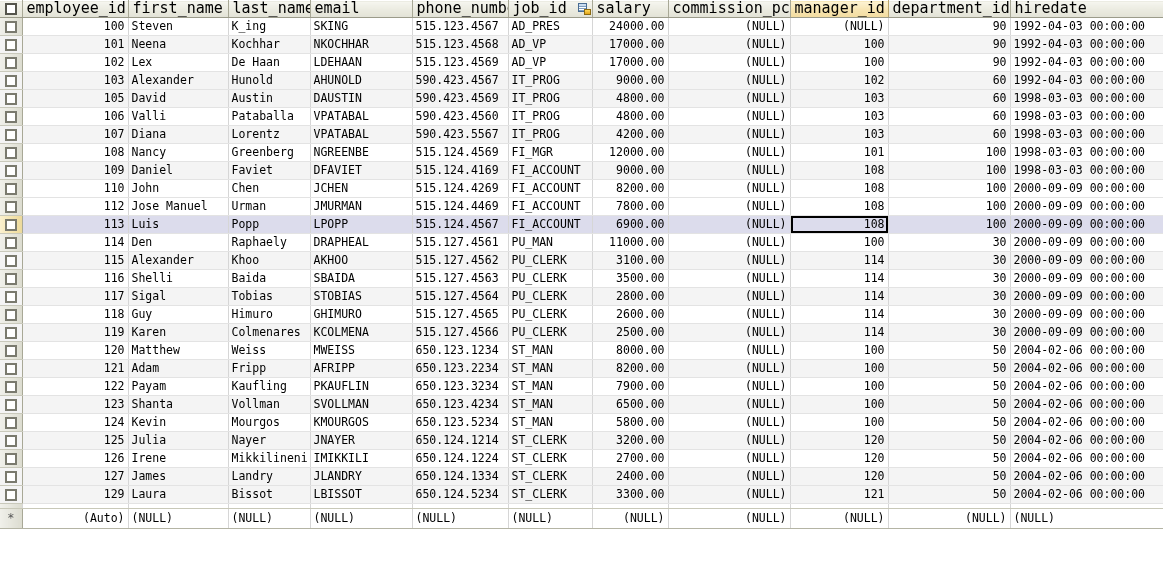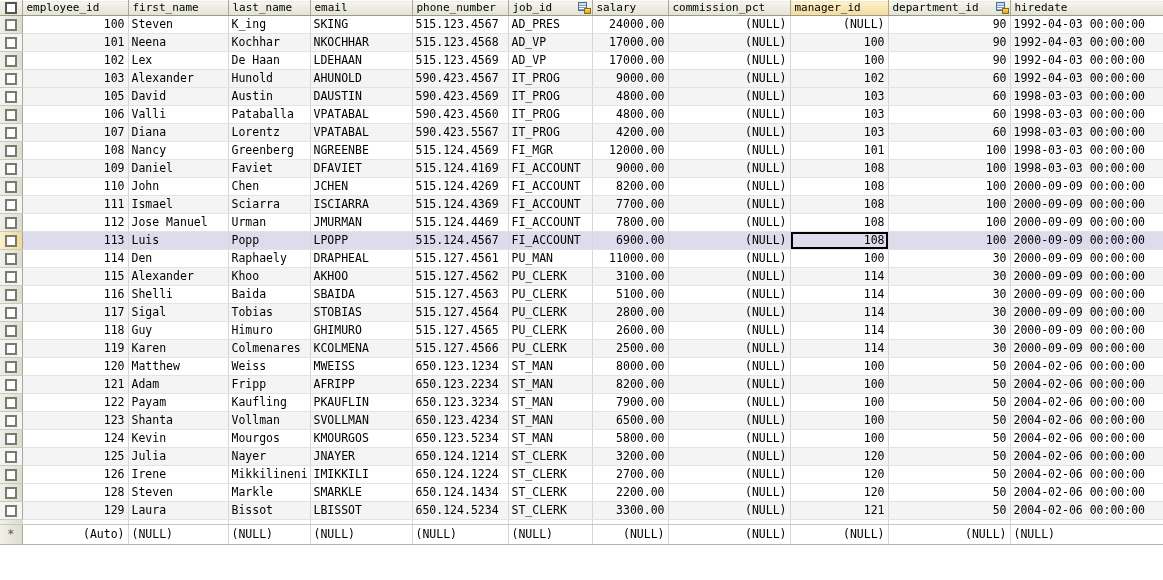--- a/index.html
+++ b/index.html
@@ -26,21 +26,21 @@
   
   thead th {
     height: 15px;
     padding: 0 2px 1px 4px;
     background: linear-gradient(to bottom, #f6f6f0 0%, #ececE2 45%, #e2e2d6 100%);
     border-right: 1px solid #a8a896;
     border-bottom: 1px solid #9b9b8a;
     border-top: 1px solid #ffffff;
     color: #000000;
     font-weight: normal;
-    font-size: 11px;
+    font-size: 15px;
     text-align: left;
     white-space: nowrap;
     overflow: hidden;
     vertical-align: middle;
     position: relative;
   }
   thead th.selcol {
     background: linear-gradient(to bottom,#f2f2ea 0%, #e4e4d8 100%);
     padding: 0;
     text-align: center;
@@ -346,34 +346,20 @@
           <td class="txt">Chen</td>
           <td class="txt">JCHEN</td>
           <td class="txt">515.124.4269</td>
           <td class="txt">FI_ACCOUNT</td>
           <td class="num">8200.00</td>
           <td class="num">(NULL)</td>
           <td class="num">108</td>
           <td class="num">100</td>
           <td class="txt">2000-09-09 00:00:00</td>
         </tr>
-        <tr class="odd">
-          <td class="selcell"><span class="rowbox"></span></td>
-          <td class="num">111</td>
-          <td class="txt">Ismael</td>
-          <td class="txt">Sciarra</td>
-          <td class="txt">ISCIARRA</td>
-          <td class="txt">515.124.4369</td>
-          <td class="txt">FI_ACCOUNT</td>
-          <td class="num">7700.00</td>
-          <td class="num">(NULL)</td>
-          <td class="num">108</td>
-          <td class="num">100</td>
-          <td class="txt">2000-09-09 00:00:00</td>
-        </tr>
         <tr>
           <td class="selcell"><span class="rowbox"></span></td>
           <td class="num">112</td>
           <td class="txt">Jose Manuel</td>
           <td class="txt">Urman</td>
           <td class="txt">JMURMAN</td>
           <td class="txt">515.124.4469</td>
           <td class="txt">FI_ACCOUNT</td>
           <td class="num">7800.00</td>
           <td class="num">(NULL)</td>
@@ -424,21 +410,21 @@
           <td class="txt">2000-09-09 00:00:00</td>
         </tr>
         <tr>
           <td class="selcell"><span class="rowbox"></span></td>
           <td class="num">116</td>
           <td class="txt">Shelli</td>
           <td class="txt">Baida</td>
           <td class="txt">SBAIDA</td>
           <td class="txt">515.127.4563</td>
           <td class="txt">PU_CLERK</td>
-          <td class="num">5100.00</td>
+          <td class="num">3500.00</td>
           <td class="num">(NULL)</td>
           <td class="num">114</td>
           <td class="num">30</td>
           <td class="txt">2000-09-09 00:00:00</td>
         </tr>
         <tr class="odd">
           <td class="selcell"><span class="rowbox"></span></td>
           <td class="num">117</td>
           <td class="txt">Sigal</td>
           <td class="txt">Tobias</td>
@@ -570,29 +556,29 @@
           <td class="txt">Mikkilineni</td>
           <td class="txt">IMIKKILI</td>
           <td class="txt">650.124.1224</td>
           <td class="txt">ST_CLERK</td>
           <td class="num">2700.00</td>
           <td class="num">(NULL)</td>
           <td class="num">120</td>
           <td class="num">50</td>
           <td class="txt">2004-02-06 00:00:00</td>
         </tr>
-        <tr>
-          <td class="selcell"><span class="rowbox"></span></td>
-          <td class="num">128</td>
-          <td class="txt">Steven</td>
-          <td class="txt">Markle</td>
-          <td class="txt">SMARKLE</td>
-          <td class="txt">650.124.1434</td>
+        <tr class="odd">
+          <td class="selcell"><span class="rowbox"></span></td>
+          <td class="num">127</td>
+          <td class="txt">James</td>
+          <td class="txt">Landry</td>
+          <td class="txt">JLANDRY</td>
+          <td class="txt">650.124.1334</td>
           <td class="txt">ST_CLERK</td>
-          <td class="num">2200.00</td>
+          <td class="num">2400.00</td>
           <td class="num">(NULL)</td>
           <td class="num">120</td>
           <td class="num">50</td>
           <td class="txt">2004-02-06 00:00:00</td>
         </tr>
         <tr class="odd">
           <td class="selcell"><span class="rowbox"></span></td>
           <td class="num">129</td>
           <td class="txt">Laura</td>
           <td class="txt">Bissot</td>

